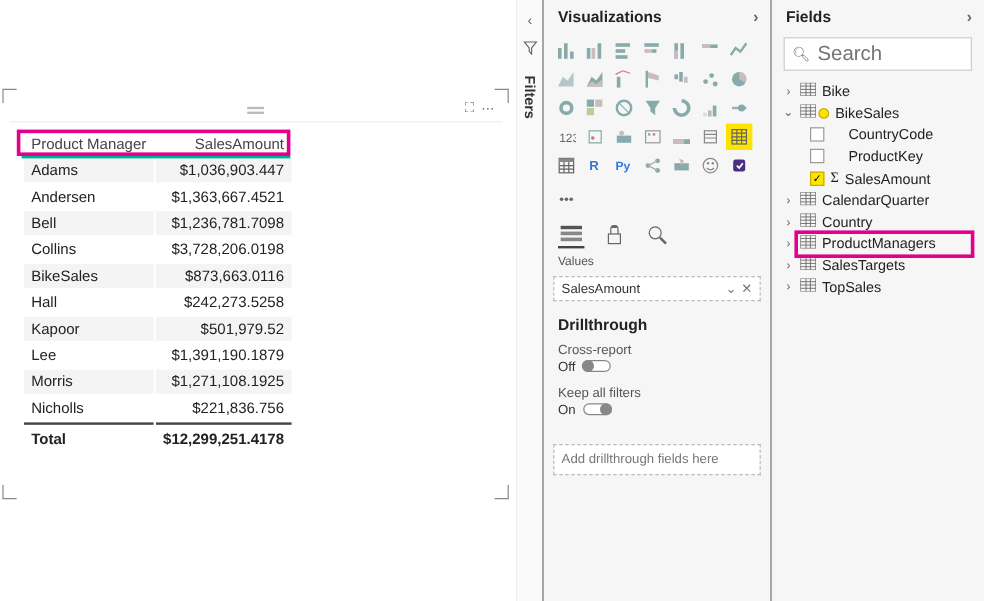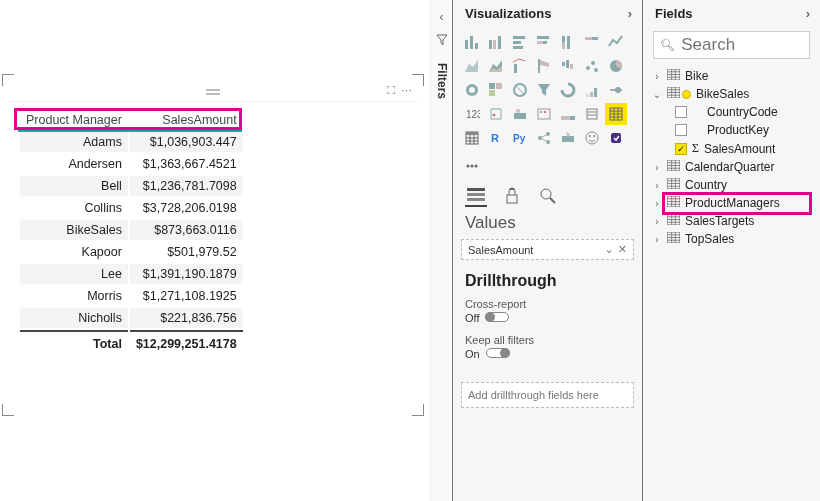--- a/index.html
+++ b/index.html
@@ -16,21 +16,21 @@
 .sel-br { right: -6px; bottom: -6px; }
 
 .visual-header { position: absolute; left: 8px; top: 82px; width: 410px; height: 20px; display: flex; justify-content: center; align-items: center; border-bottom: 1px solid #eee; }
 .grip { width: 14px; height: 6px; display: flex; flex-direction: column; justify-content: space-between; }
 .grip div { height: 2px; background: #bbb; }
 .header-icons { position: absolute; right: 6px; top: 2px; display: flex; gap: 6px; color: #777; font-size: 11px; }
 
 .hl-box1 { position: absolute; border: 3px solid #e3008c; }
 
 .data-table { position: absolute; left: 18px; top: 108px; width: 224px; font-size: 12.5px; color: #222; }
-.data-table th, .data-table td { padding: 3px 6px; white-space: nowrap; text-align: right; }
+.data-table th, .data-table td { padding: 3px 6px; white-space: nowrap; }
 .data-table th { text-align: left; font-weight: 400; color: #444; }
 .data-table tbody tr:nth-child(odd) { background: #f4f4f4; }
 .data-table td:nth-child(2), .data-table th:nth-child(2) { text-align: right; }
 .total-row td { border-top: 2px solid #444; font-weight: 700; padding-top: 5px; }
 .head-underline { position: absolute; left: 18px; top: 130px; width: 224px; height: 2px; background: #00b294; }
 
 .filters-rail { width: 22px; border-left: 1px solid #eee; display: flex; flex-direction: column; align-items: center; padding-top: 10px; gap: 10px; background: #fafafa; }
 .filters-rail .chev { font-size: 12px; color: #666; cursor: pointer; }
 .filters-rail .vlabel { writing-mode: vertical-rl; font-size: 12px; color: #333; margin-top: 4px; font-weight: 600; }
 
@@ -40,26 +40,26 @@
 
 .viz-pane { width: 190px; flex: 0 0 190px; }
 .viz-gallery { padding: 4px 8px; display: flex; flex-wrap: wrap; gap: 2px; }
 .viz-icon { width: 22px; height: 22px; border: 1px solid transparent; display: flex; align-items: center; justify-content: center; cursor: pointer; font-size: 11px; color: #666; }
 .viz-icon.sel { background: #fde300; }
 .viz-icon svg { width: 16px; height: 16px; }
 
 .well-tabs { display: flex; gap: 14px; padding: 8px 12px 4px; }
 .well-tab { width: 22px; height: 22px; display: flex; align-items: center; justify-content: center; color: #555; cursor: pointer; }
 .well-tab.active { border-bottom: 2px solid #444; }
-.well-label { padding: 2px 12px 4px; font-size: 17px; color: #555; }
+.well-label { padding: 2px 12px 4px; font-size: 10px; color: #555; }
 .field-well { margin: 2px 8px; background: #fff; border: 1px dashed #bbb; padding: 3px 6px; font-size: 11px; display: flex; align-items: center; justify-content: space-between; color: #333; }
 .well-icons { display: flex; gap: 4px; color: #777; font-size: 11px; }
 
 .drill-section { padding: 10px 12px 6px; }
-.drill-title { font-size: 16px; font-weight: 600; color: #222; margin-bottom: 8px; }
+.drill-title { font-size: 13px; font-weight: 600; color: #222; margin-bottom: 8px; }
 .drill-row { font-size: 11px; color: #555; margin-bottom: 2px; }
 .toggle-row { display: flex; gap: 6px; font-size: 11px; color: #333; margin-bottom: 10px; }
 .toggle { width: 24px; height: 10px; border: 1px solid #888; border-radius: 6px; position: relative; background: #fff; }
 .toggle .knob { width: 10px; height: 10px; background: #888; border-radius: 50%; position: absolute; top: -1px; }
 .toggle.off .knob { left: -1px; }
 .toggle.on .knob { left: 13px; }
 .drill-drop { margin: 6px 8px 8px; border: 1px dashed #bbb; background: #fff; padding: 6px; font-size: 11px; color: #777; text-align: left; }
 
 .fields-pane { width: 178px; flex: 0 0 178px; }
 .search-box { margin: 4px 10px 8px; background: #fff; border: 1px solid #ccc; display: flex; align-items: center; padding: 3px 6px; gap: 6px; }
@@ -138,20 +138,24 @@
           <td>Bell</td>
           <td>$1,236,781.7098</td>
         </tr>
         <tr>
           <td>Collins</td>
           <td>$3,728,206.0198</td>
         </tr>
         <tr>
           <td>BikeSales</td>
           <td>$873,663.0116</td>
+        </tr>
+        <tr>
+          <td>Hall</td>
+          <td>$242,273.5258</td>
         </tr>
         <tr>
           <td>Kapoor</td>
           <td>$501,979.52</td>
         </tr>
         <tr>
           <td>Lee</td>
           <td>$1,391,190.1879</td>
         </tr>
         <tr>

